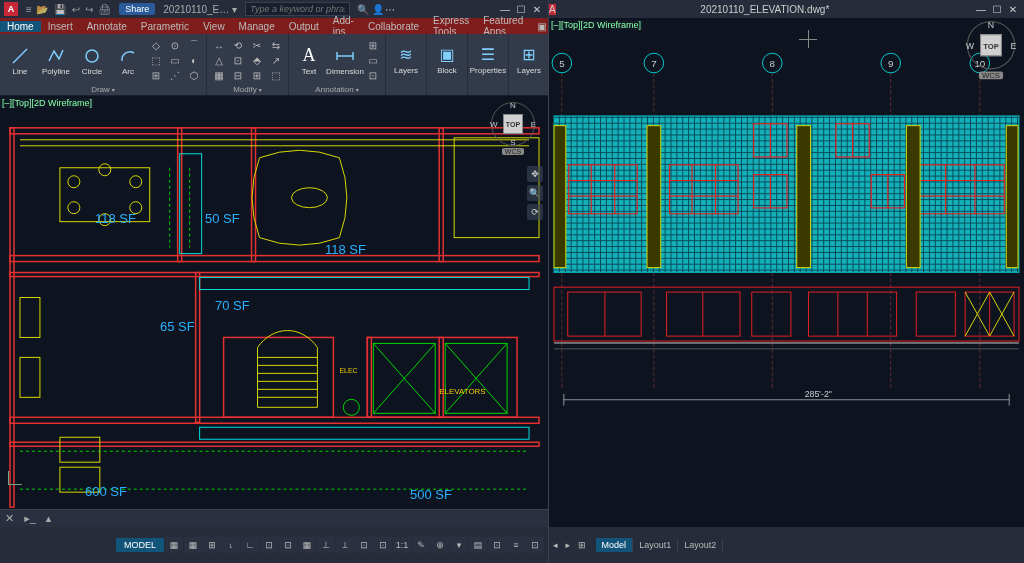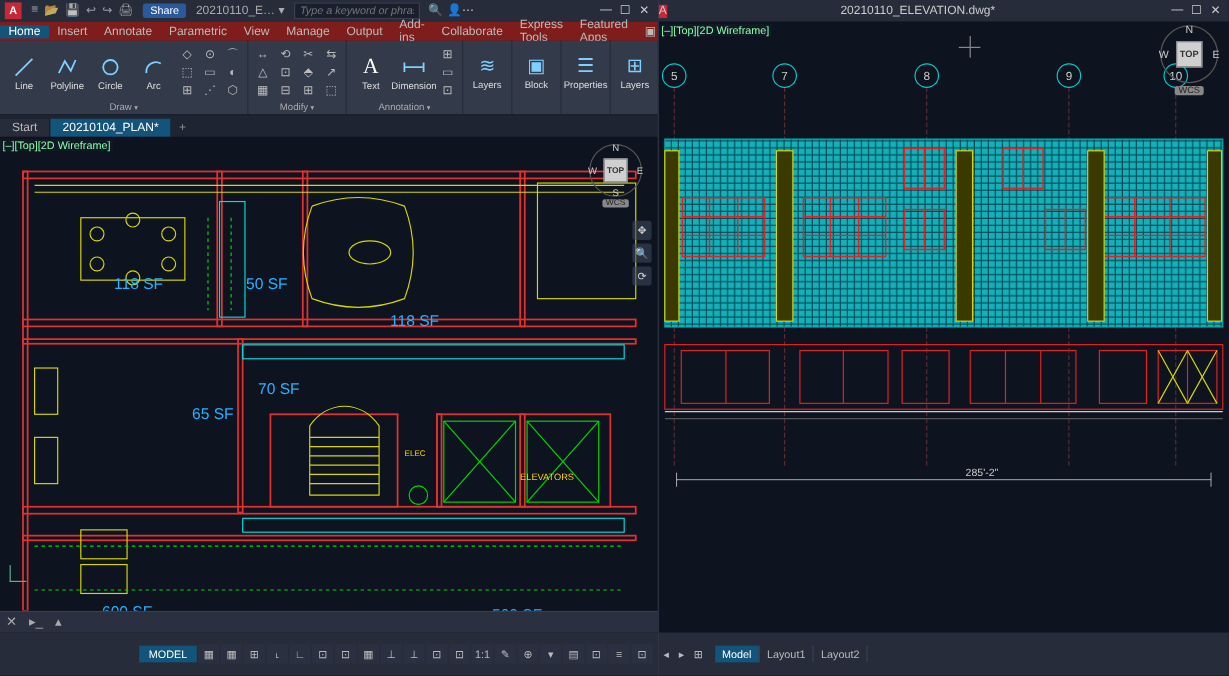--- a/index.html
+++ b/index.html
@@ -269,25 +269,20 @@
         </div>
       </div>
     <div class="ribbon-panel">
         <div class="ribbon-big">
           <div class="ico">▭</div>
           <span>View</span>
         </div>
       </div>
   </div>
 
-  <div class="filetabs">
-    <span class="filetab">Start</span>
-    <span class="filetab active">20210104_PLAN*</span>
-    <span class="filetab-add">+</span>
-  </div>
 
   <div class="viewport">
     <span class="vp-label">[–][Top][2D Wireframe]</span>
 
     <svg class="plan-svg" viewBox="0 0 549 410">
 
       <g stroke="#e63030" stroke-width="1.5" fill="none">
         <rect x="10" y="30" width="530" height="6"></rect>
         <rect x="10" y="158" width="530" height="6"></rect>
         <rect x="10" y="175" width="530" height="4"></rect>

